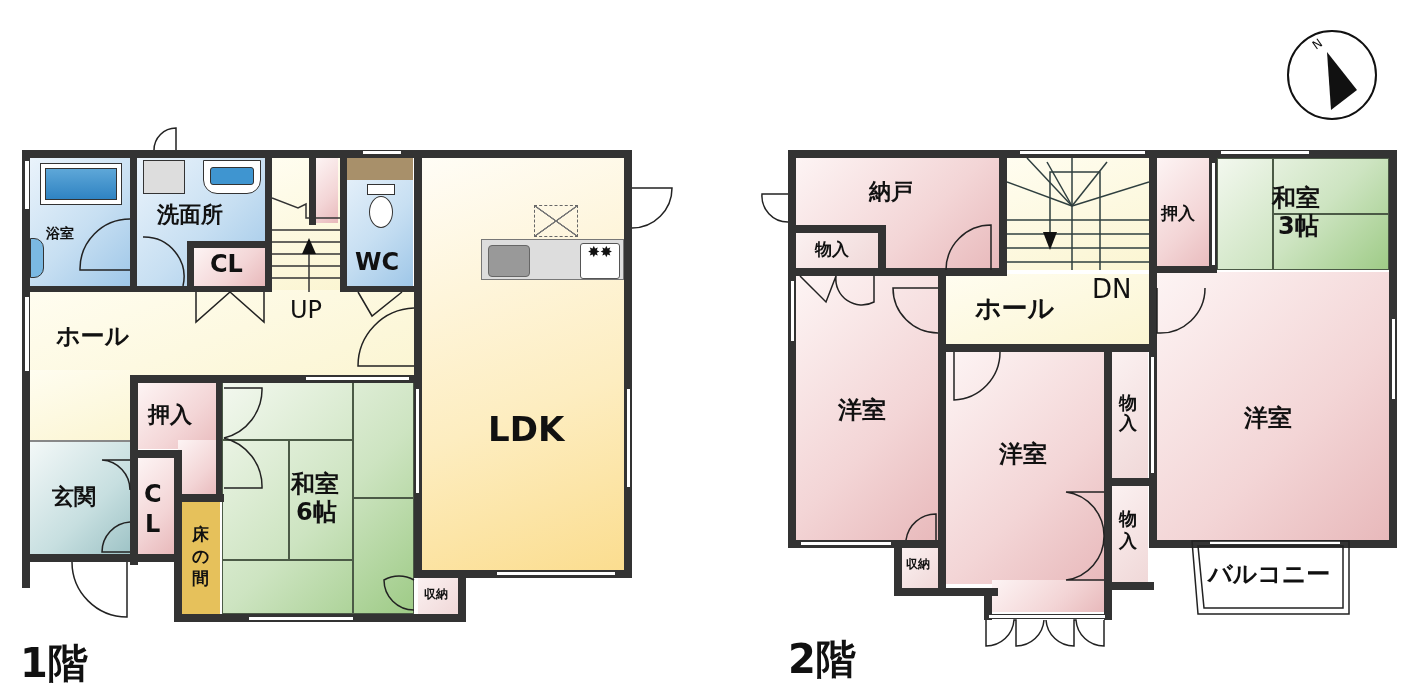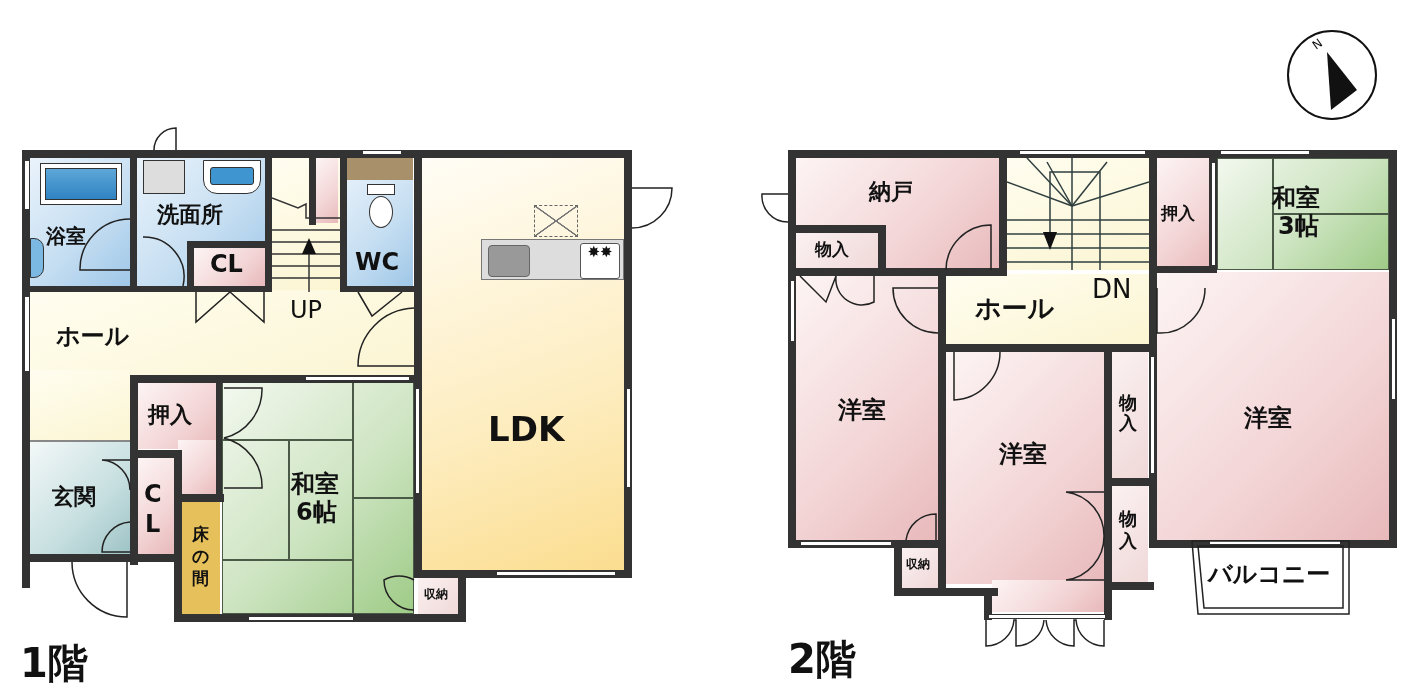--- a/index.html
+++ b/index.html
@@ -128,21 +128,21 @@
       <path d="M414,308 A58,58 0 0,0 358,366 L414,366"></path>
       <path d="M632,188 L672,188 A40,40 0 0,1 632,228"></path>
       <path d="M224,388 L262,388 A50,50 0 0,1 224,438 A50,50 0 0,1 262,488 L224,488"></path>
       <path d="M130,460 L102,460 A30,30 0 0,1 130,490"></path>
       <path d="M130,552 L102,552 A30,30 0 0,1 130,522"></path>
       <path d="M72,562 A55,55 0 0,0 127,617 L127,562"></path>
       <path d="M414,580 A30,30 0 0,0 384,580 A30,30 0 0,0 414,610"></path>
     </g>
   </svg>
 
-  <div class="lbl" style="left:46px;top:226px;font-size:20px;">浴室</div>
+  <div class="lbl" style="left:46px;top:226px;font-size:14px;">浴室</div>
   <div class="lbl" style="left:157px;top:203px;font-size:22px;">洗面所</div>
   <div class="lbl" style="left:210px;top:252px;font-size:24px;">CL</div>
   <div class="lbl" style="left:290px;top:298px;font-size:24px;font-weight:normal;">UP</div>
   <div class="lbl" style="left:355px;top:250px;font-size:24px;">WC</div>
   <div class="lbl" style="left:56px;top:324px;font-size:24px;">ホール</div>
   <div class="lbl" style="left:488px;top:412px;font-size:34px;">LDK</div>
   <div class="lbl" style="left:148px;top:403px;font-size:22px;">押入</div>
   <div class="lbl" style="left:52px;top:485px;font-size:22px;">玄関</div>
   <div class="lbl" style="left:144px;top:482px;font-size:24px;">C</div>
   <div class="lbl" style="left:145px;top:512px;font-size:24px;">L</div>

